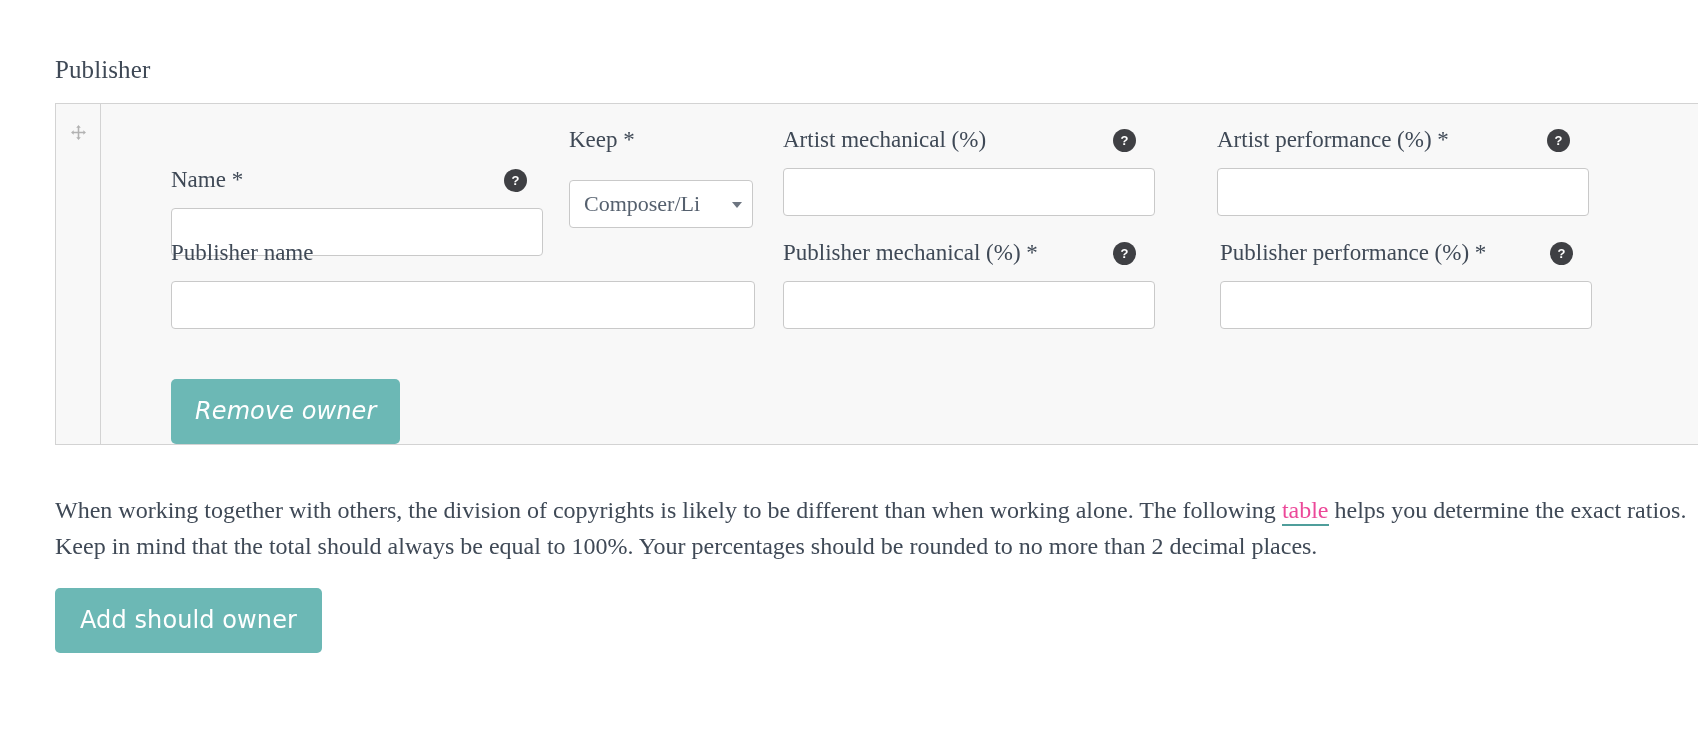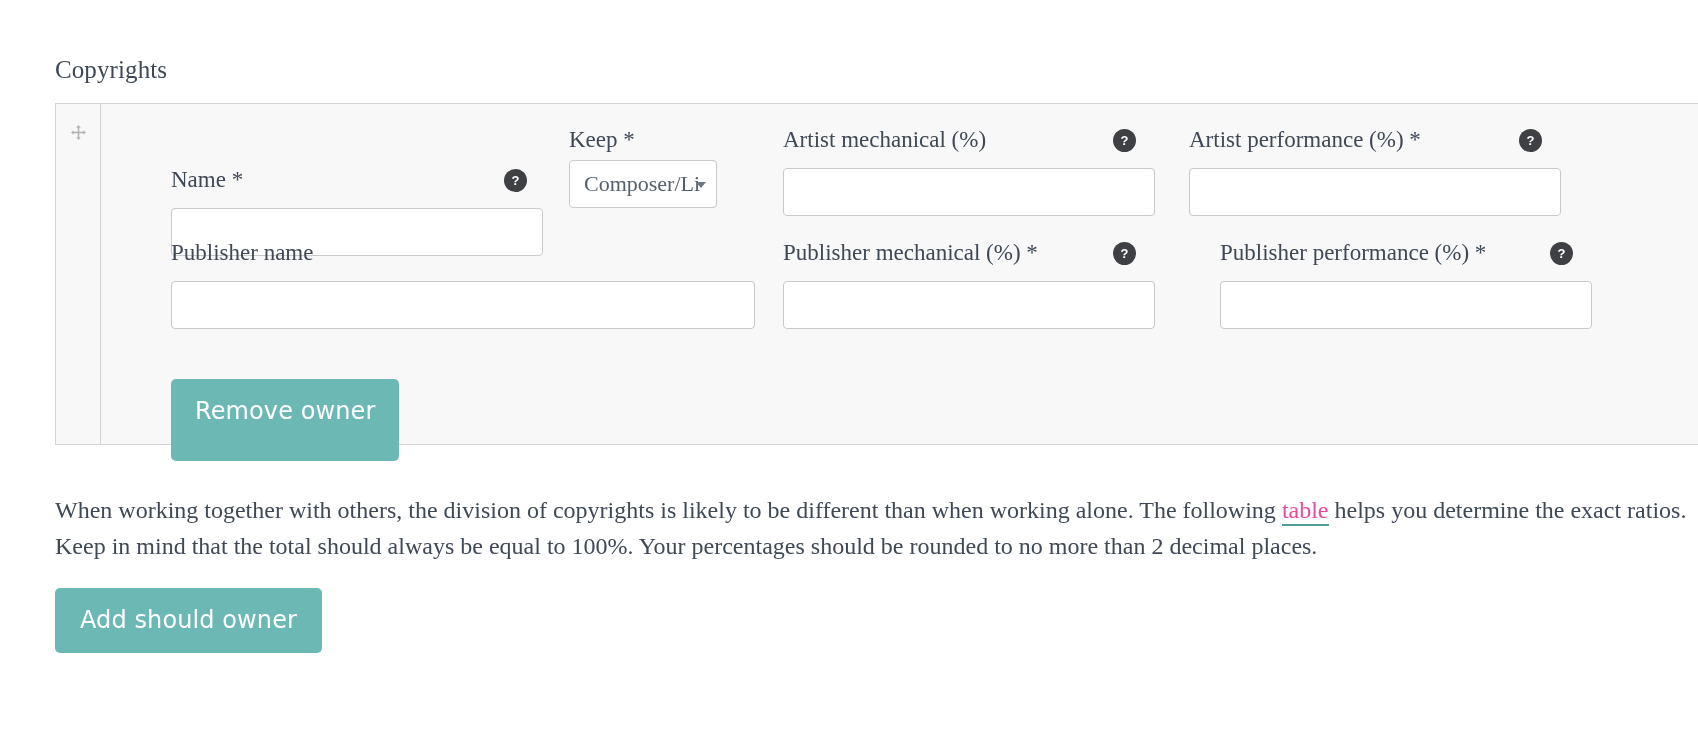--- a/index.html
+++ b/index.html
@@ -124,22 +124,22 @@
     font-family: "Liberation Serif", "DejaVu Serif", serif;
     font-size: 21px;
     color: #3f4956;
     padding: 0 12px;
     outline: none;
   }
 
   .select-wrap {
     position: relative;
     display: block;
-    margin-top: 4px;
-    width: 148px;
+    margin-top: 24px;
+    width: 184px;
     height: 48px;
   }
   .select-box {
     width: 100%;
     height: 100%;
     background: #ffffff;
     border: 1px solid #c9c9c9;
     border-radius: 4px;
     font-family: "Liberation Serif", "DejaVu Serif", serif;
     font-size: 22px;
@@ -167,21 +167,21 @@
   .f-name        { left: 70px; width: 372px; margin-top: 40px; }
   .f-name .text-input { width: 372px; }
   .f-name .help-badge { left: 333px; }
 
   .f-role        { left: 468px; width: 184px; }
 
   .f-artmech     { left: 682px; width: 372px; }
   .f-artmech .text-input { width: 372px; }
   .f-artmech .help-badge { left: 330px; }
 
-  .f-artperf     { left: 1088px; width: 372px; }
+  .f-artperf     { left: 1116px; width: 372px; }
   .f-artperf .text-input { width: 372px; }
   .f-artperf .help-badge { left: 330px; }
 
   .f-pubname     { left: 70px; width: 584px; }
   .f-pubname .text-input { width: 584px; }
 
   .f-pubmech     { left: 682px; width: 372px; }
   .f-pubmech .text-input { width: 372px; }
   .f-pubmech .help-badge { left: 330px; }
 
@@ -202,21 +202,22 @@
     letter-spacing: 0.1px;
     cursor: pointer;
     text-align: center;
     line-height: 1;
   }
 
   .btn-remove {
     position: absolute;
     left: 70px;
     top: 275px;
-    padding: 20px 24px 38px 24px;
+    padding: 20px 24px 21px 24px;
+    font-style: italic;
   }
 
   .btn-add {
     position: absolute;
     left: 55px;
     top: 588px;
     padding: 20px 25px 21px 25px;
   }
 
   
@@ -237,21 +238,21 @@
     border-bottom: 2px solid #4f9e9b;
     padding-bottom: 1px;
     cursor: pointer;
   }
 </style>
 </head>
 <body>
 
 <div class="page">
 
-  <div class="section-title">Copyrights</div>
+  <div class="section-title">Publisher</div>
 
   <div class="owner-panel">
 
     <div class="drag-col">
       <svg class="drag-icon" viewBox="0 0 24 24">
         <path fill="#7a7a7a" d="M12 1.5 L15.2 5.2 L13.1 5.2 L13.1 10.9 L18.8 10.9 L18.8 8.8 L22.5 12 L18.8 15.2 L18.8 13.1 L13.1 13.1 L13.1 18.8 L15.2 18.8 L12 22.5 L8.8 18.8 L10.9 18.8 L10.9 13.1 L5.2 13.1 L5.2 15.2 L1.5 12 L5.2 8.8 L5.2 10.9 L10.9 10.9 L10.9 5.2 L8.8 5.2 Z"></path>
       </svg>
     </div>
 
     <div class="fields-col">

